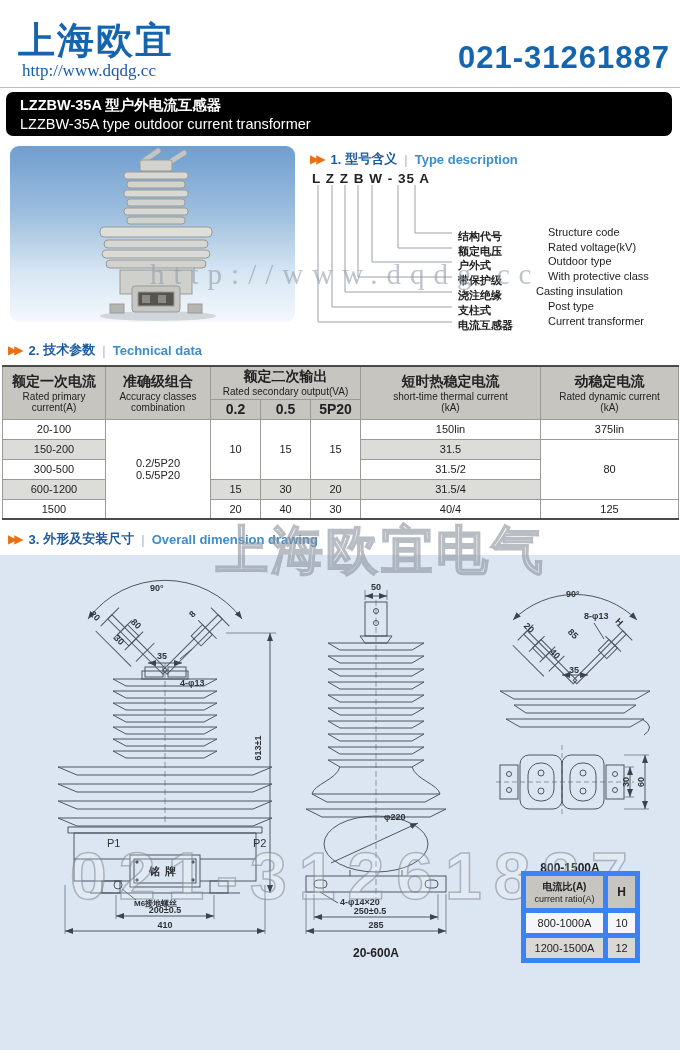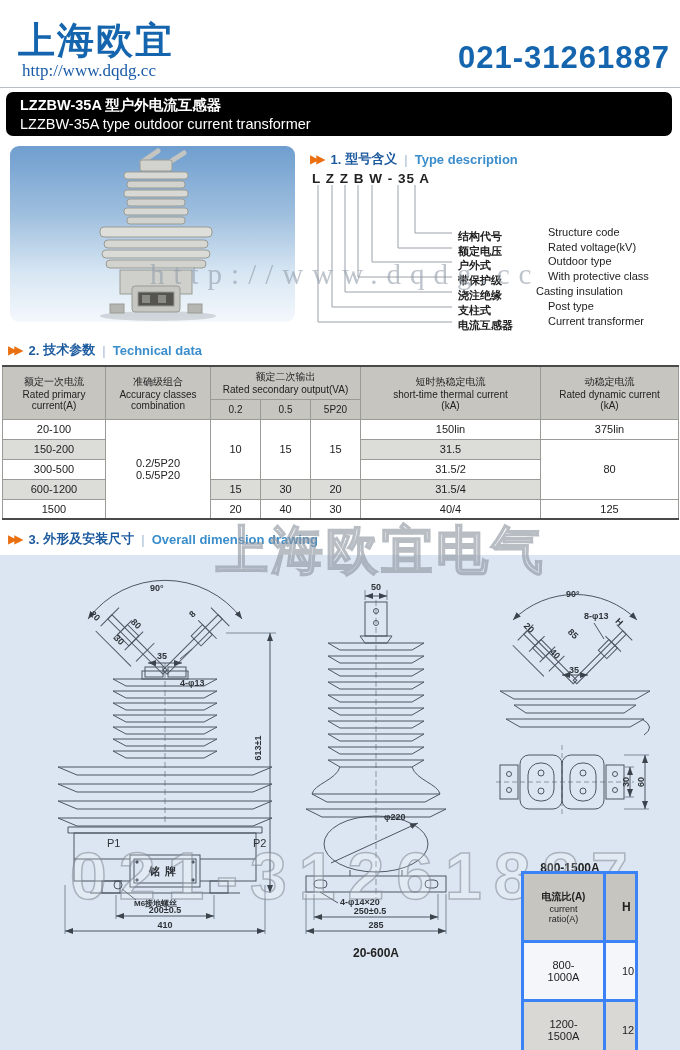--- a/index.html
+++ b/index.html
@@ -28,36 +28,36 @@
   
   .mcode{font-size:13.5px;font-weight:bold;color:#222;letter-spacing:1px;}
   .leg-zh{font-size:11px;font-weight:bold;color:#222;}
   .leg-en{font-size:11px;color:#222;}
   
   table.tech{border-collapse:collapse;table-layout:fixed;width:676px;
              border-top:2px solid #4a4a4a;border-bottom:2px solid #4a4a4a;}
   table.tech td{border:1px solid #9a9a96;text-align:center;vertical-align:middle;
                 font-size:11px;padding:0;overflow:hidden;}
   table.tech .hd{background:#c6c5c0;}
-  table.tech .zh{font-weight:normal;font-size:10px;}
+  table.tech .zh{font-weight:bold;font-size:14px;}
   table.tech .en{font-size:10px;}
   table.tech .stripe{background:#dcdcd9;}
   
   .panel{left:0;top:555px;width:680px;height:495px;background:#dce6f2;}
   .dwrap{position:absolute;}
   .dwrap svg{position:absolute;left:0;top:0;}
   .dim{position:absolute;font-size:9px;font-weight:bold;color:#2e3338;white-space:nowrap;}
   .r45{transform:rotate(45deg);}
   .rm45{transform:rotate(-45deg);}
   .rm90{transform:rotate(-90deg);}
   .cap{position:absolute;font-size:12px;font-weight:bold;color:#222;text-align:center;}
   .lbl-big{font-size:11px;font-weight:normal;padding-left:27px;}
   
   table.ratio{border-collapse:collapse;table-layout:fixed;width:114px;}
-  table.ratio td{border:3px solid #3b82f6;text-align:center;vertical-align:middle;padding:16px;}
+  table.ratio td{border:5px solid #3b82f6;text-align:center;vertical-align:middle;padding:4px;}
   table.ratio .hd{background:#c6c5c0;}
   
   .wm-url{font-family:"Liberation Serif","DejaVu Serif",serif;font-size:29px;
           color:rgba(145,156,170,0.6);letter-spacing:9px;white-space:nowrap;}
   .wm-outline{font-weight:bold;color:rgba(255,255,255,0.18);
               -webkit-text-stroke:1.5px rgba(125,135,148,0.55);white-space:nowrap;}
 </style>
 </head>
 <body>
 

